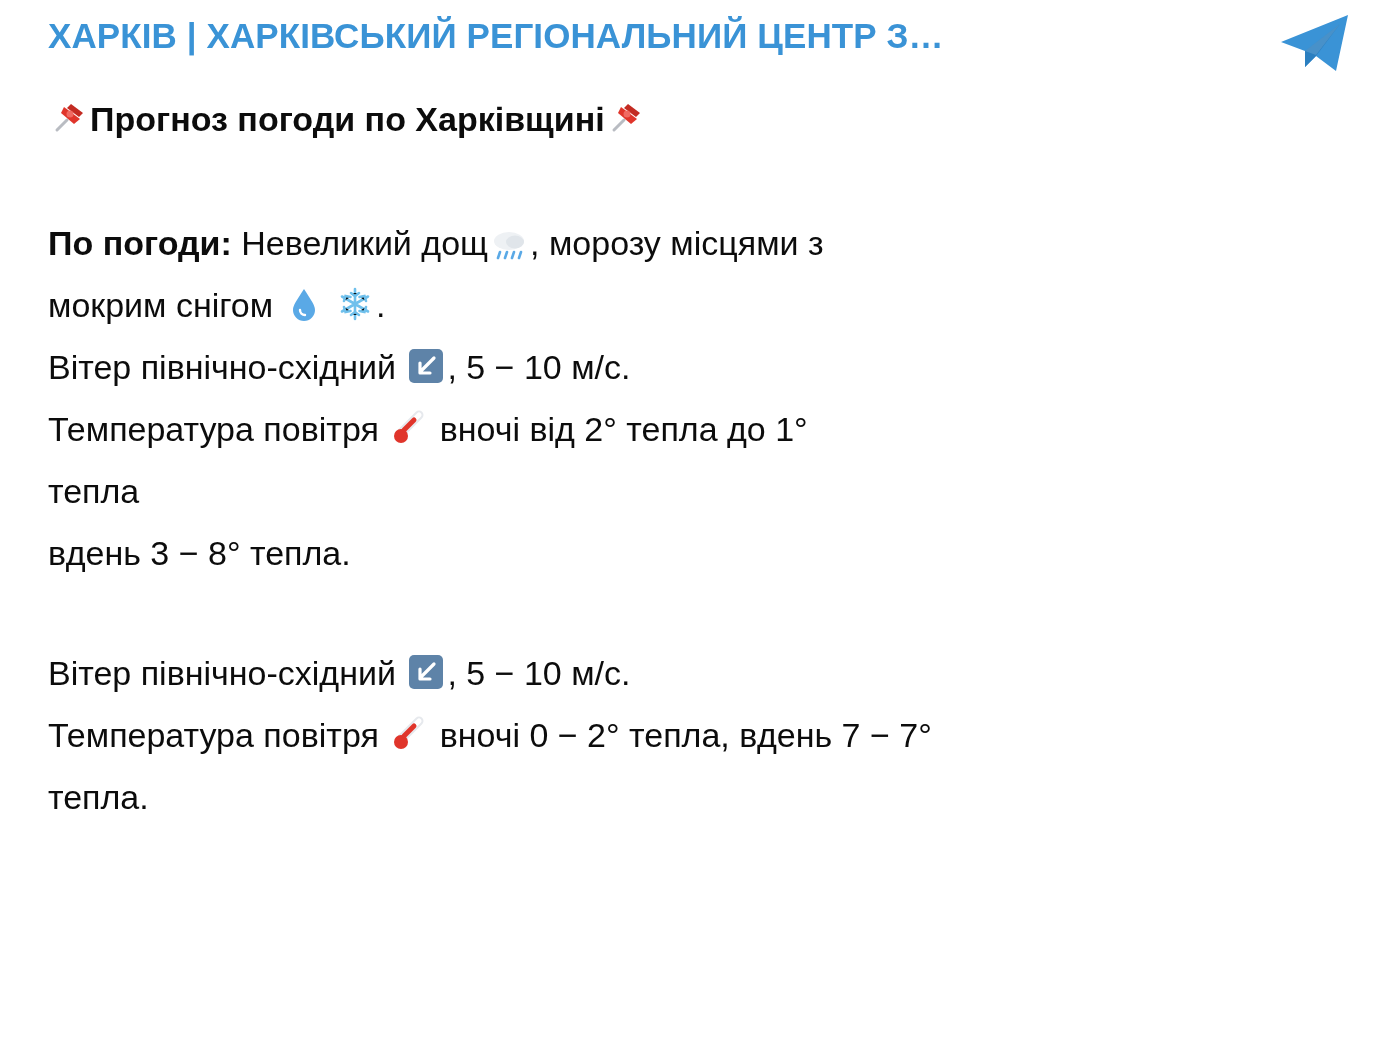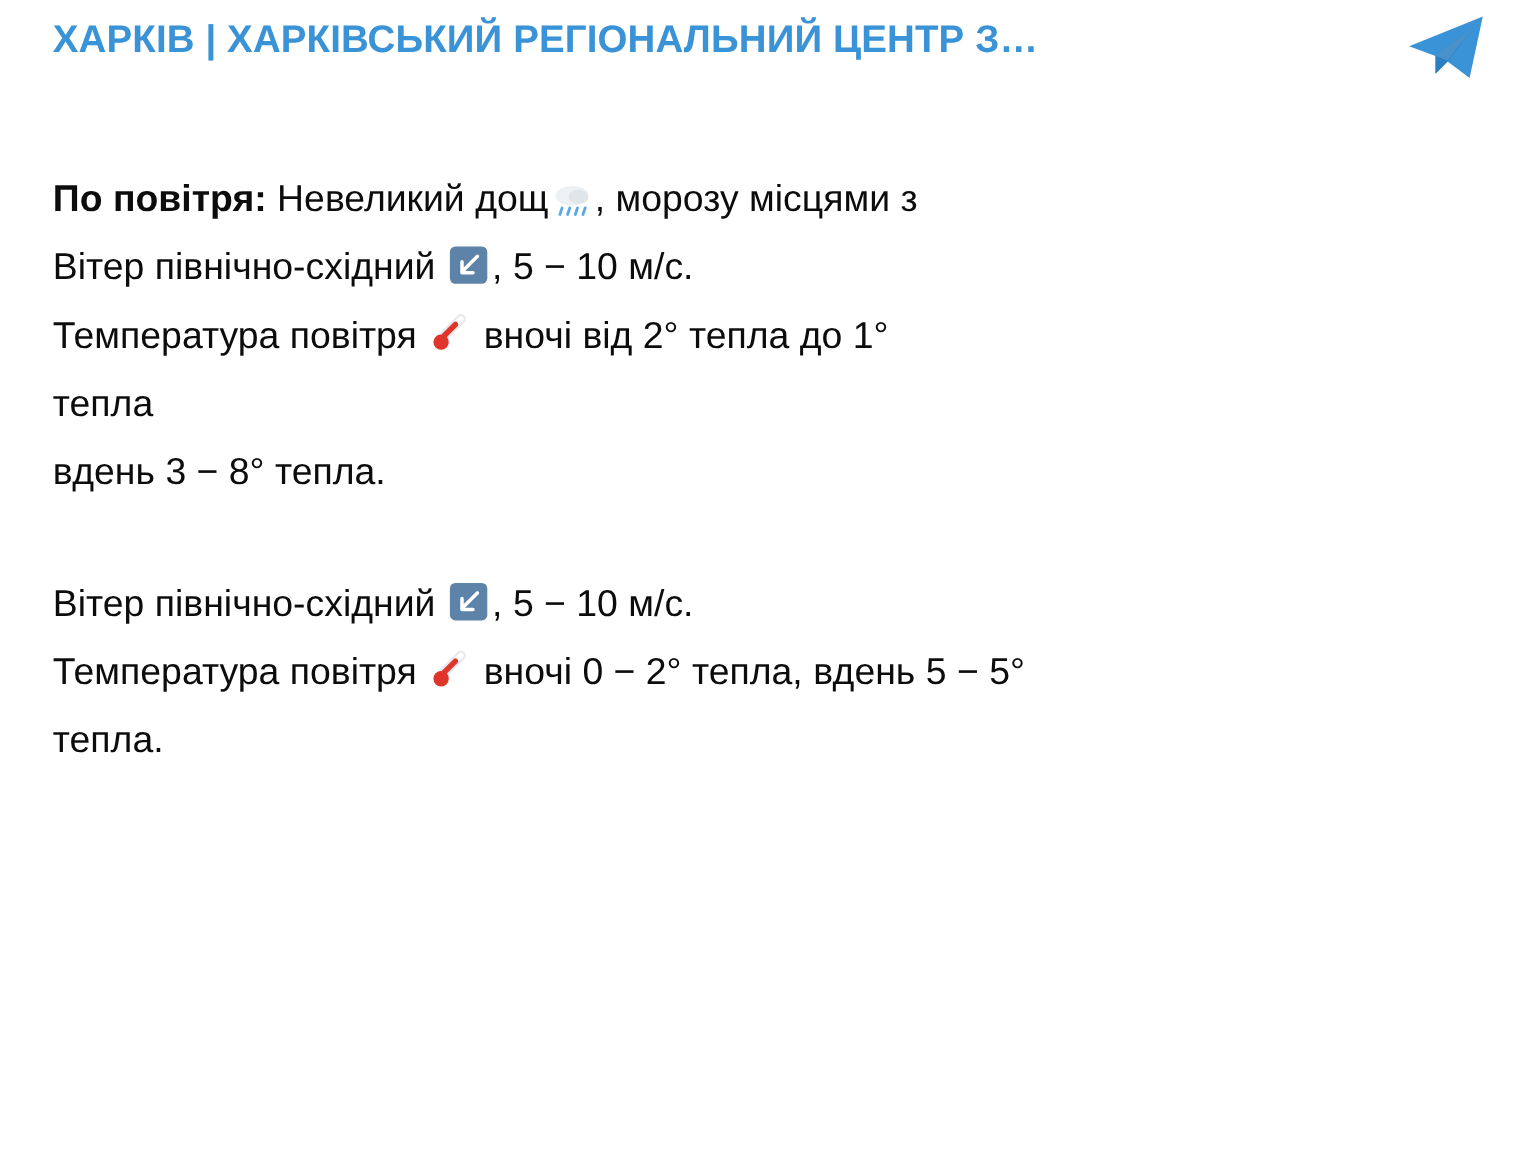--- a/index.html
+++ b/index.html
@@ -91,35 +91,71 @@
       <svg viewBox="0 0 74 62" xmlns="http://www.w3.org/2000/svg" aria-hidden="true">
         <path d="M3 30 L70 3 L58 59 L38 44 L27 55 L27 39 Z" fill="#3a93d6"></path>
         <path d="M27 39 L62 12 L38 44 L27 55 Z" fill="#2b7fc0"></path>
         <path d="M27 39 L62 12 L38 43 Z" fill="#ffffff" opacity="0.14"></path>
       </svg>
     </span>
   </div>
 
   <div class="post-body">
 
+    <div class="line">
+      <span class="ico">
+        <svg viewBox="0 0 38 38" xmlns="http://www.w3.org/2000/svg">
+          <path d="M7 31 L17 21" stroke="#b9bcc2" stroke-width="3" stroke-linecap="round"></path>
+          <path d="M14 8 L30 20 L24 25 L11 14 Z" fill="#e0352b"></path>
+          <path d="M21 5 L33 14 L29 18 L17 9 Z" fill="#c32b22"></path>
+          <circle cx="20" cy="15" r="3.5" fill="#f06a62"></circle>
+        </svg>
+      </span><span class="b">Прогноз погоди по Харківщині</span><span class="ico">
+        <svg viewBox="0 0 38 38" xmlns="http://www.w3.org/2000/svg">
+          <path d="M7 31 L17 21" stroke="#b9bcc2" stroke-width="3" stroke-linecap="round"></path>
+          <path d="M14 8 L30 20 L24 25 L11 14 Z" fill="#e0352b"></path>
+          <path d="M21 5 L33 14 L29 18 L17 9 Z" fill="#c32b22"></path>
+          <circle cx="20" cy="15" r="3.5" fill="#f06a62"></circle>
+        </svg>
+      </span>
+    </div>
 
     <div class="spacer"></div>
 
 
     <div class="line">
-      <span class="b">По повітря:</span>
+      <span class="b">По погоди:</span>
       <span>Невеликий дощ</span><span class="ico">
         <svg viewBox="0 0 38 38" xmlns="http://www.w3.org/2000/svg">
           <ellipse cx="19" cy="18" rx="15" ry="9" fill="#eef1f4"></ellipse>
           <ellipse cx="25" cy="19" rx="9" ry="6.5" fill="#e0e5ea"></ellipse>
           <path d="M10 29 L8 35 M17 29 L15 35 M24 29 L22 35 M31 29 L29 35" stroke="#5aa9e6" stroke-width="2.6" stroke-linecap="round"></path>
         </svg>
       </span><span>, морозу місцями з</span>
     </div>
 
+    <div class="line">
+      <span>мокрим снігом</span>
+      <span class="ico">
+        <svg viewBox="0 0 38 38" xmlns="http://www.w3.org/2000/svg">
+          <path d="M19 4 C26 15 30 20 30 25 A11 11 0 0 1 8 25 C8 20 12 15 19 4 Z" fill="#5aa9e6"></path>
+          <path d="M15 25 a5 5 0 0 0 5 5" stroke="#ffffff" stroke-width="2.4" fill="none" stroke-linecap="round"></path>
+        </svg>
+      </span>
+      <span class="ico">
+        <svg viewBox="0 0 38 38" xmlns="http://www.w3.org/2000/svg">
+          <g stroke="#6fc0ec" stroke-width="2.6" stroke-linecap="round">
+            <path d="M19 4 V34 M6 11.5 L32 26.5 M6 26.5 L32 11.5"></path>
+            <path d="M15 8 L19 11 L23 8 M15 30 L19 27 L23 30"></path>
+            <path d="M8 16 L9.5 11 L14.5 12 M30 22 L28.5 27 L23.5 26"></path>
+            <path d="M8 22 L9.5 27 L14.5 26 M30 16 L28.5 11 L23.5 12"></path>
+          </g>
+        </svg>
+      </span><span>.</span>
+    </div>
 
     <div class="line">
       <span>Вітер північно-східний</span>
       <span class="ico">
         <svg viewBox="0 0 38 38" xmlns="http://www.w3.org/2000/svg">
           <rect x="2" y="2" width="34" height="34" rx="5" fill="#5e83a8"></rect>
           <path d="M27 11 L13 25 M13 16 V26 H23" stroke="#ffffff" stroke-width="3.2" fill="none" stroke-linecap="round" stroke-linejoin="round"></path>
         </svg>
       </span><span>, 5 − 10 м/с.</span>
     </div>
@@ -161,21 +197,21 @@
     <div class="line">
       <span>Температура повітря</span>
       <span class="ico">
         <svg viewBox="0 0 38 38" xmlns="http://www.w3.org/2000/svg">
           <path d="M29 6 L11 24" stroke="#e6e9ed" stroke-width="9" stroke-linecap="round"></path>
           <path d="M29 6 L17 18" stroke="#ffffff" stroke-width="5" stroke-linecap="round"></path>
           <circle cx="11" cy="27" r="7" fill="#e0352b"></circle>
           <path d="M24 11 L14 21" stroke="#e0352b" stroke-width="5" stroke-linecap="round"></path>
         </svg>
       </span>
-      <span>вночі 0 − 2° тепла, вдень 5 − 5°</span>
+      <span>вночі 0 − 2° тепла, вдень 7 − 7°</span>
     </div>
 
     <div class="line">
       <span>тепла.</span>
     </div>
 
   </div>
 </div>
 
 </body></html>

